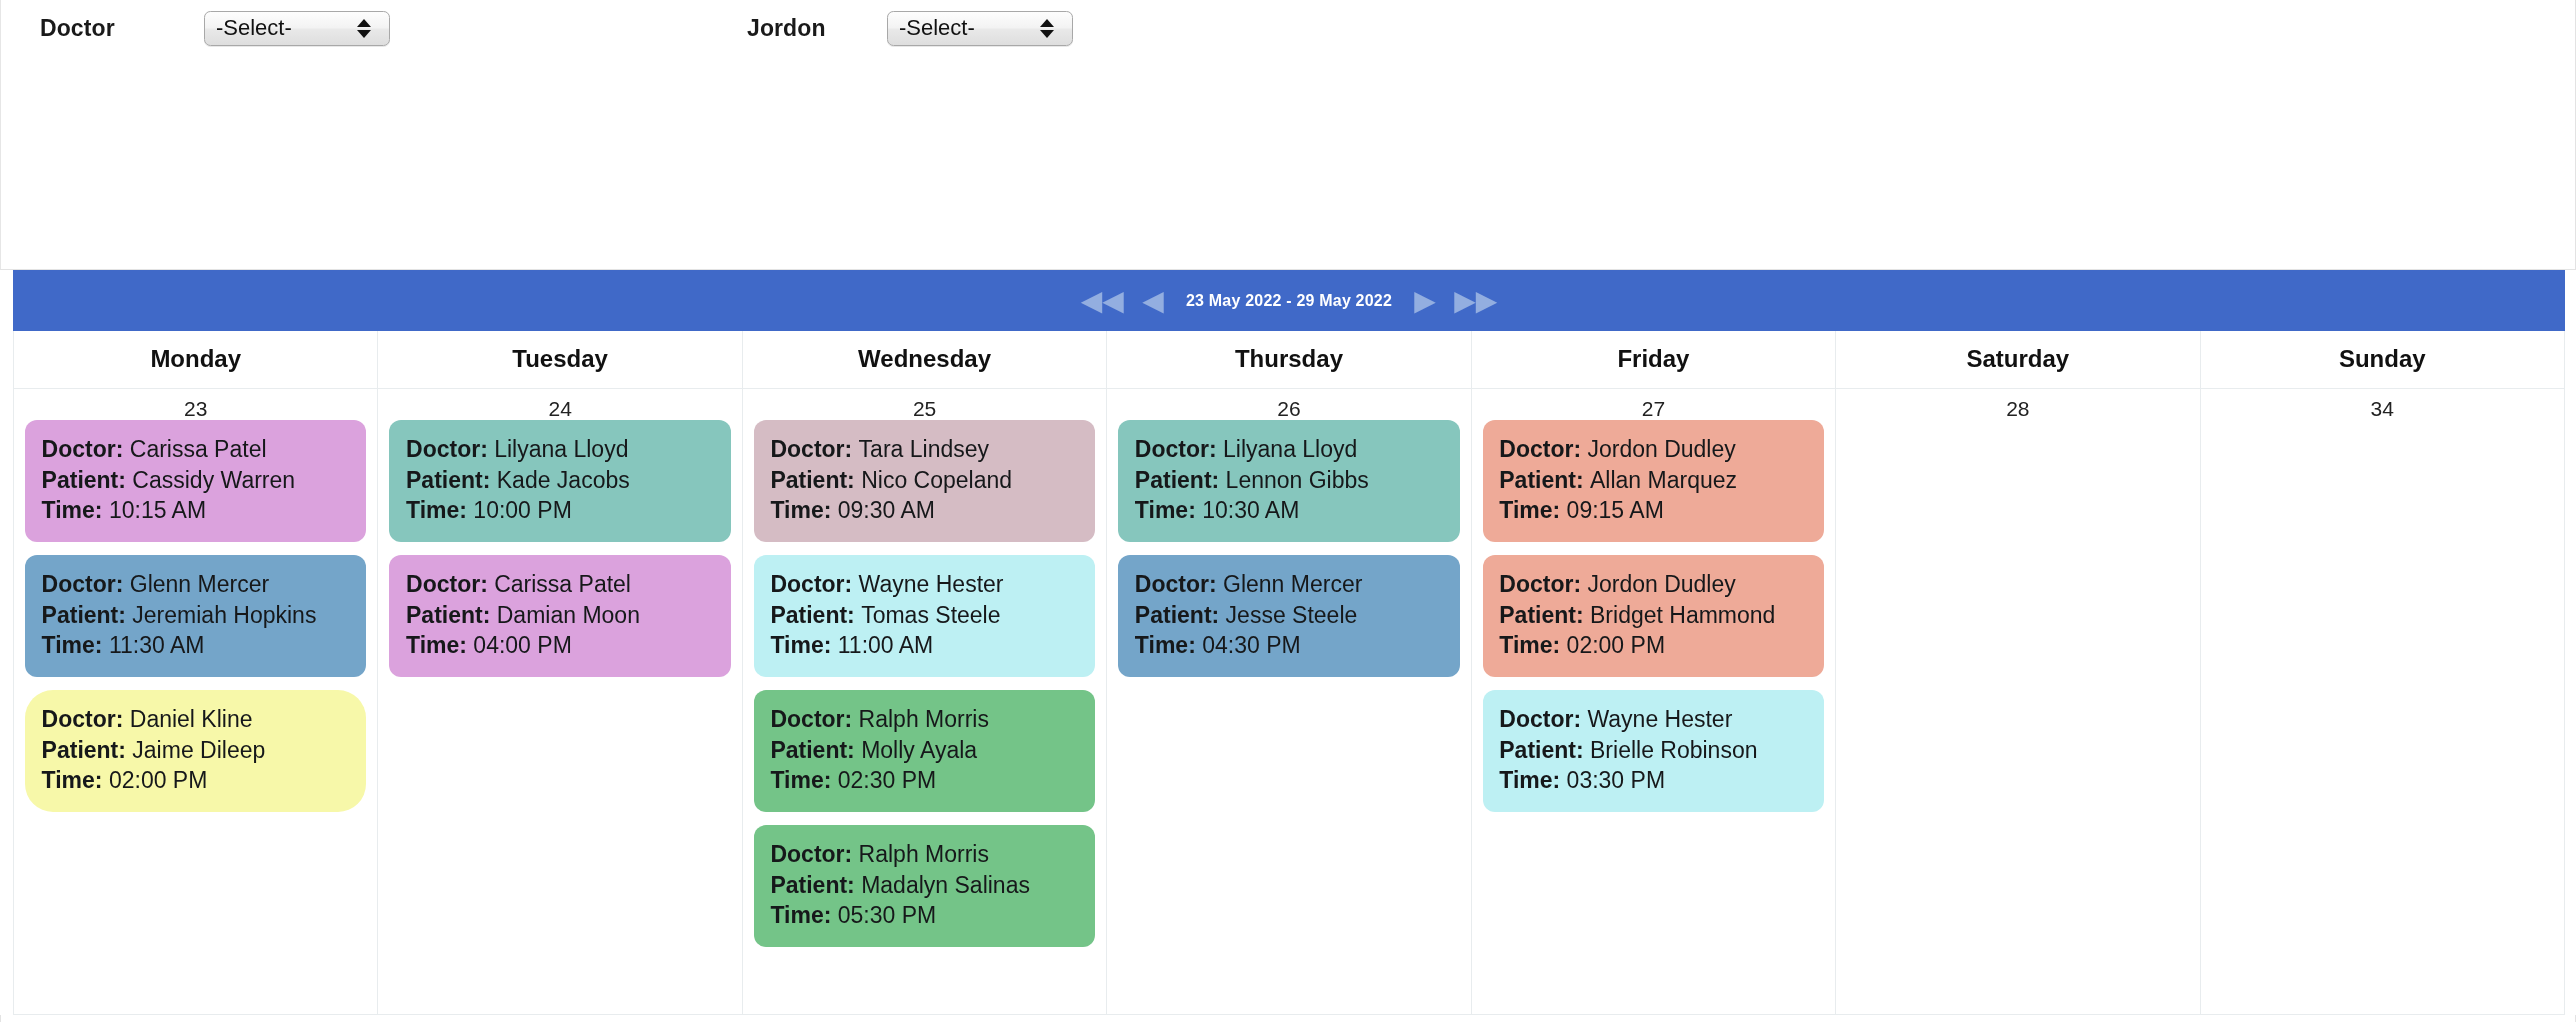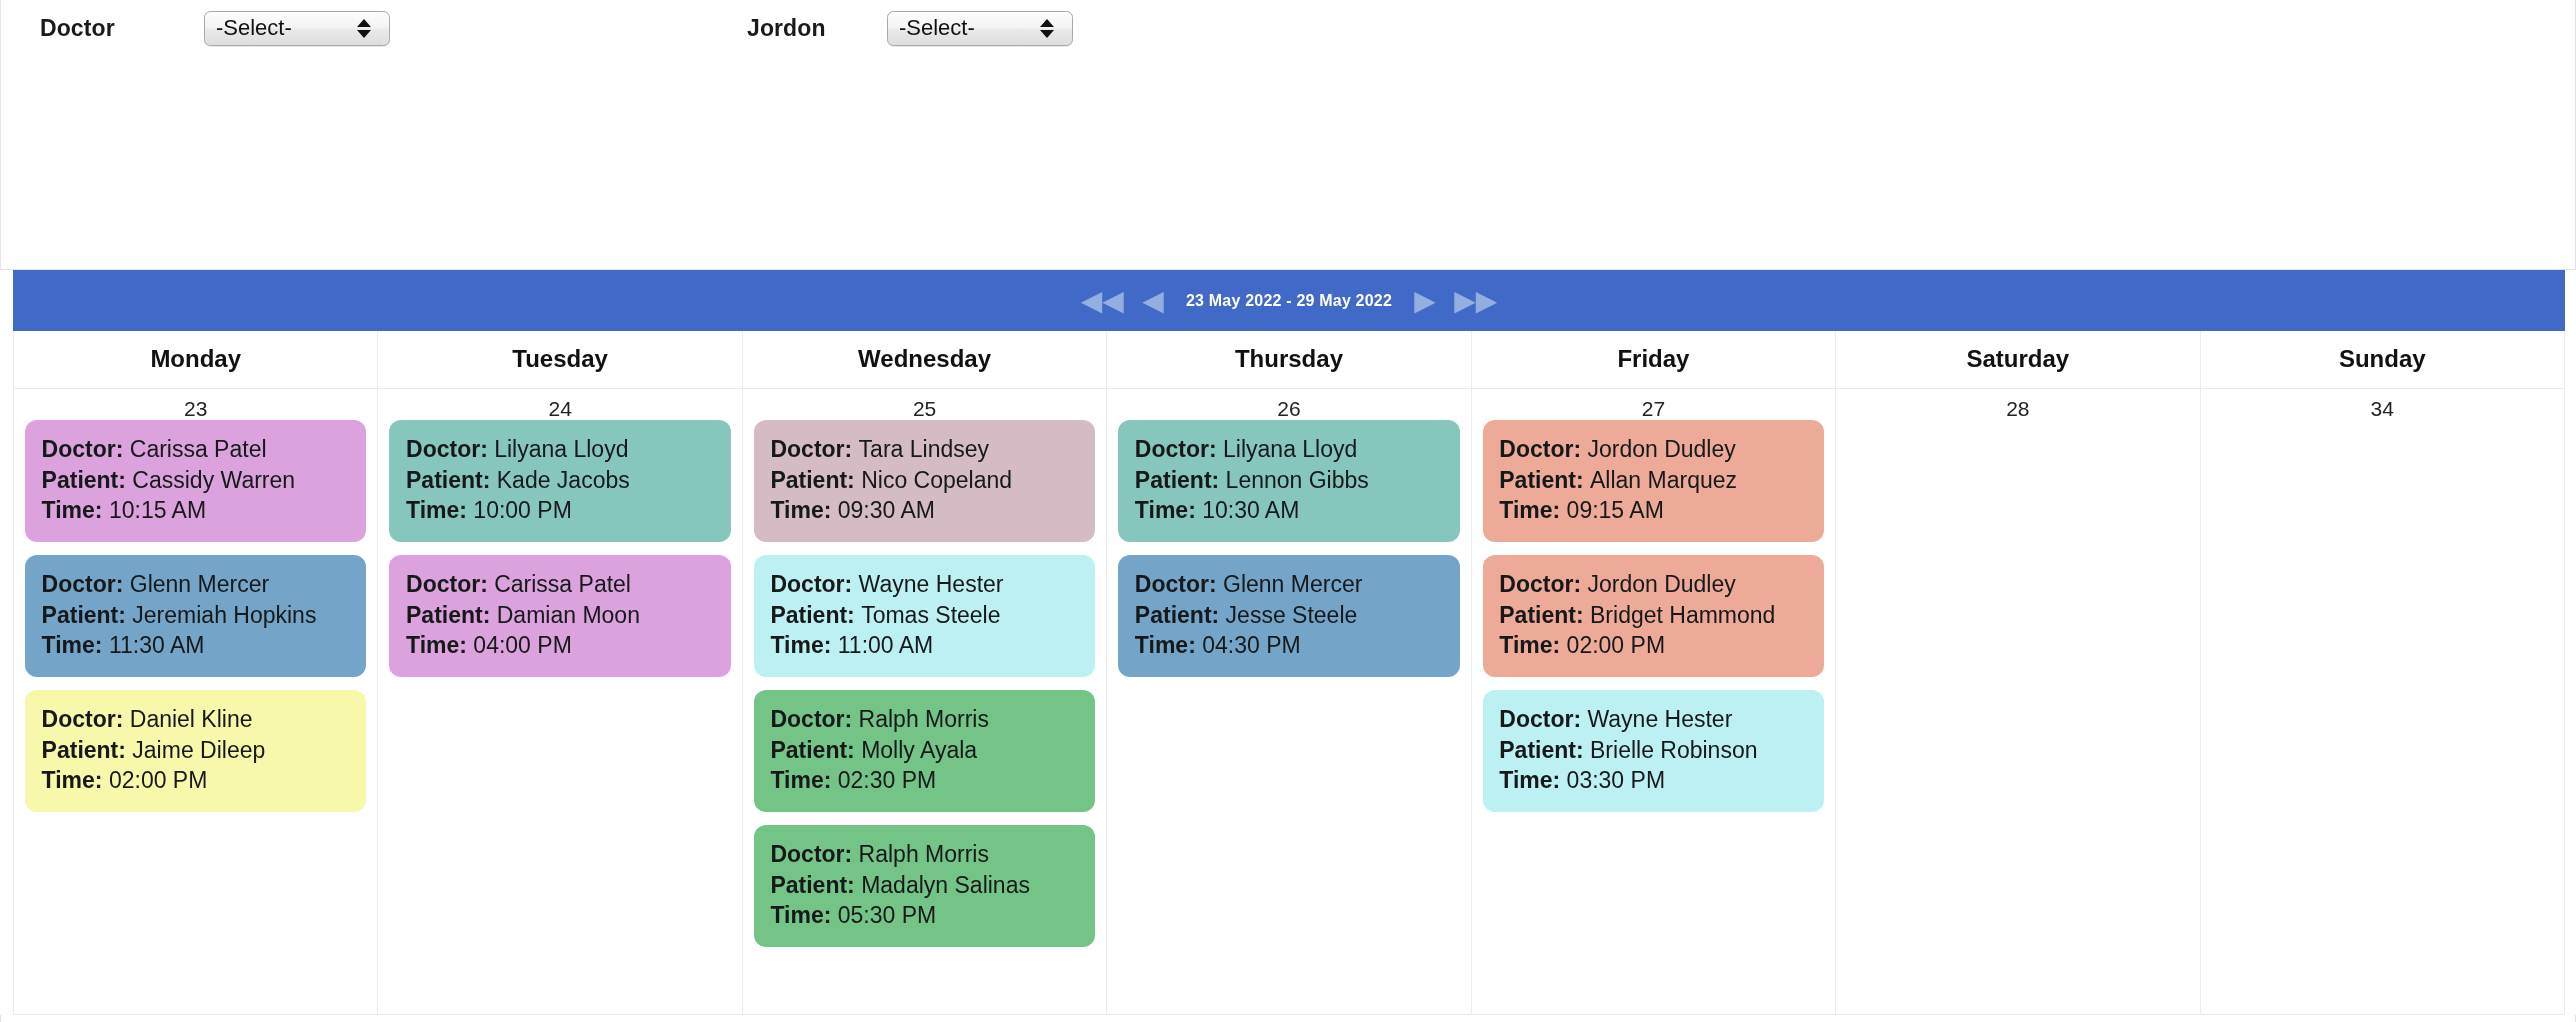--- a/index.html
+++ b/index.html
@@ -251,21 +251,21 @@
               <div class="appt" style="background: rgb(219, 162, 221);">
                 <div class="line"><b>Doctor:</b><span class="v">Carissa Patel</span></div>
                 <div class="line"><b>Patient:</b><span class="v">Cassidy Warren</span></div>
                 <div class="line"><b>Time:</b><span class="v">10:15 AM</span></div>
               </div>
               <div class="appt" style="background: rgb(116, 165, 201);">
                 <div class="line"><b>Doctor:</b><span class="v">Glenn Mercer</span></div>
                 <div class="line"><b>Patient:</b><span class="v">Jeremiah Hopkins</span></div>
                 <div class="line"><b>Time:</b><span class="v">11:30 AM</span></div>
               </div>
-              <div class="appt" style="background: rgb(247, 248, 169);">
+              <div class="appt" style="background: rgb(247, 248, 169); border-radius: 28px;">
                 <div class="line"><b>Doctor:</b><span class="v">Daniel Kline</span></div>
                 <div class="line"><b>Patient:</b><span class="v">Jaime Dileep</span></div>
                 <div class="line"><b>Time:</b><span class="v">02:00 PM</span></div>
               </div>
             </td>
             <td>
               <div class="daynum">24</div>
               <div class="appt" style="background: rgb(134, 198, 189);">
                 <div class="line"><b>Doctor:</b><span class="v">Lilyana Lloyd</span></div>
                 <div class="line"><b>Patient:</b><span class="v">Kade Jacobs</span></div>

